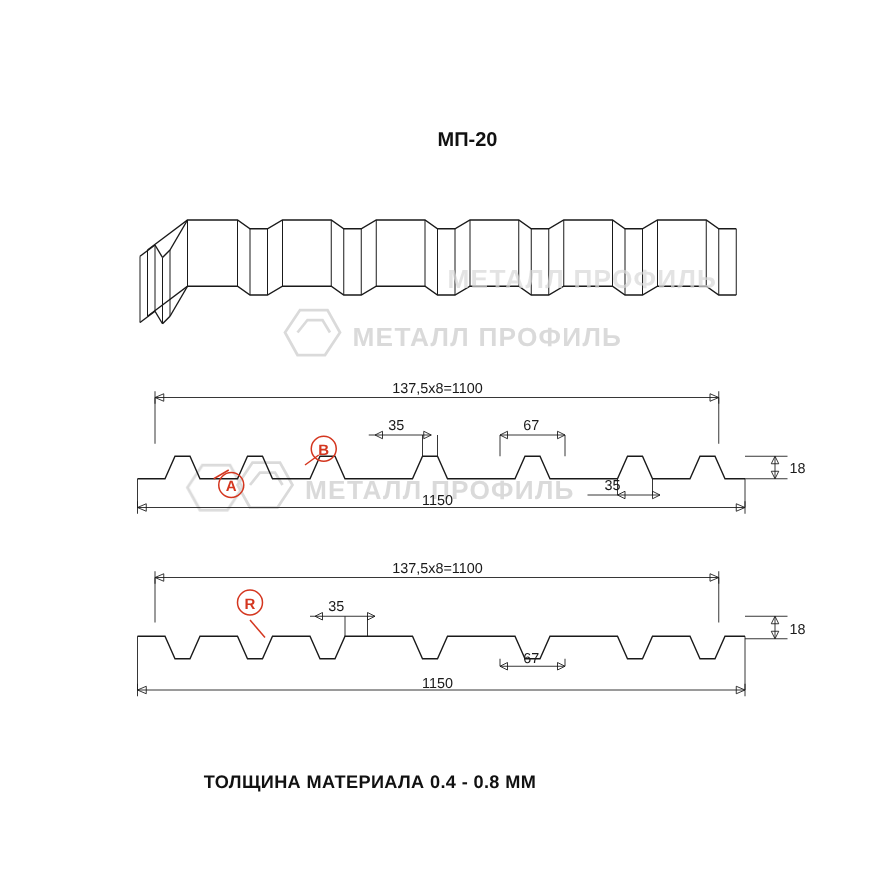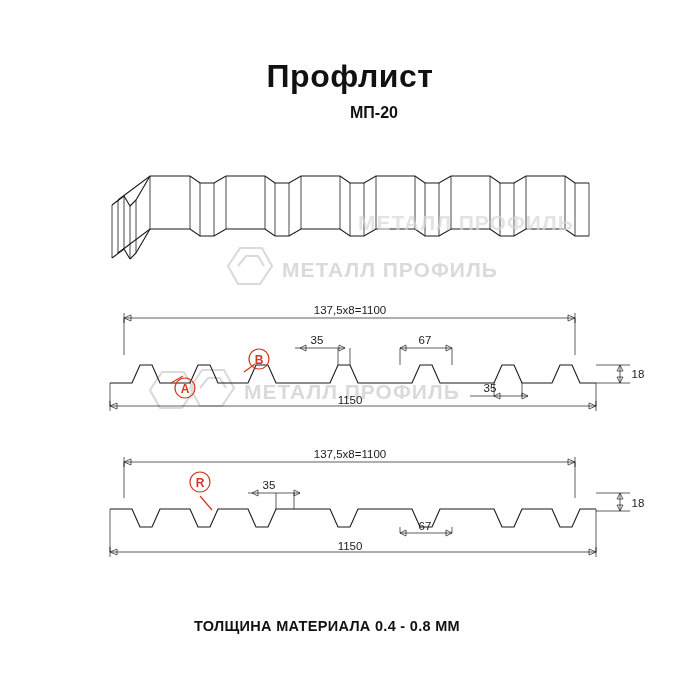--- a/index.html
+++ b/index.html
@@ -46,21 +46,20 @@
   .footer {
     position: absolute;
     top: 618px;
     left: 0;
     width: 592px;
     text-align: center;
     font-size: 14.5px;
     font-weight: bold;
     letter-spacing: 0.3px;
     color: #111;
-    padding-left: 31px;
   }
   svg { display: block; }
   .ln { fill: none; stroke: #1a1a1a; stroke-width: 1.1; }
   .ln-thin { fill: none; stroke: #1a1a1a; stroke-width: 0.8; }
   .dim { fill: none; stroke: #1a1a1a; stroke-width: 0.7; }
   .lead { fill: none; stroke: #d4361f; stroke-width: 1.2; }
   .mark-circle { fill: none; stroke: #d4361f; stroke-width: 1.2; }
   .mark-text {
     font-family: "Liberation Sans", sans-serif;
     font-size: 12px;
@@ -82,21 +81,20 @@
     fill: #d9d9d9;
     letter-spacing: 1px;
   }
   .wm-shape { fill: none; stroke: #d9d9d9; stroke-width: 2.2; }
 </style>
 </head>
 <body>
 
 <div class="sheet">
 
-  <div class="title">Профлист</div>
   <div class="subtitle">МП-20</div>
 
   <svg class="sheet" width="700" height="700" viewBox="0 0 700 700">
 
     <g>
 
       <path class="ln" d="M118 200 L150 176 L190 176 L200 183 L214 183 L226 176 L265 176 L275 183 L289 183 L301 176 L340 176 L350 183 L364 183 L376 176 L415 176 L425 183 L439 183 L451 176 L490 176 L500 183 L514 183 L526 176 L565 176 L575 183 L589 183"></path>
 
       <path class="ln" d="M118 253 L150 229 L190 229 L200 236 L214 236 L226 229 L265 229 L275 236 L289 236 L301 229 L340 229 L350 236 L364 236 L376 229 L415 229 L425 236 L439 236 L451 229 L490 229 L500 236 L514 236 L526 229 L565 229 L575 236 L589 236"></path>
 

